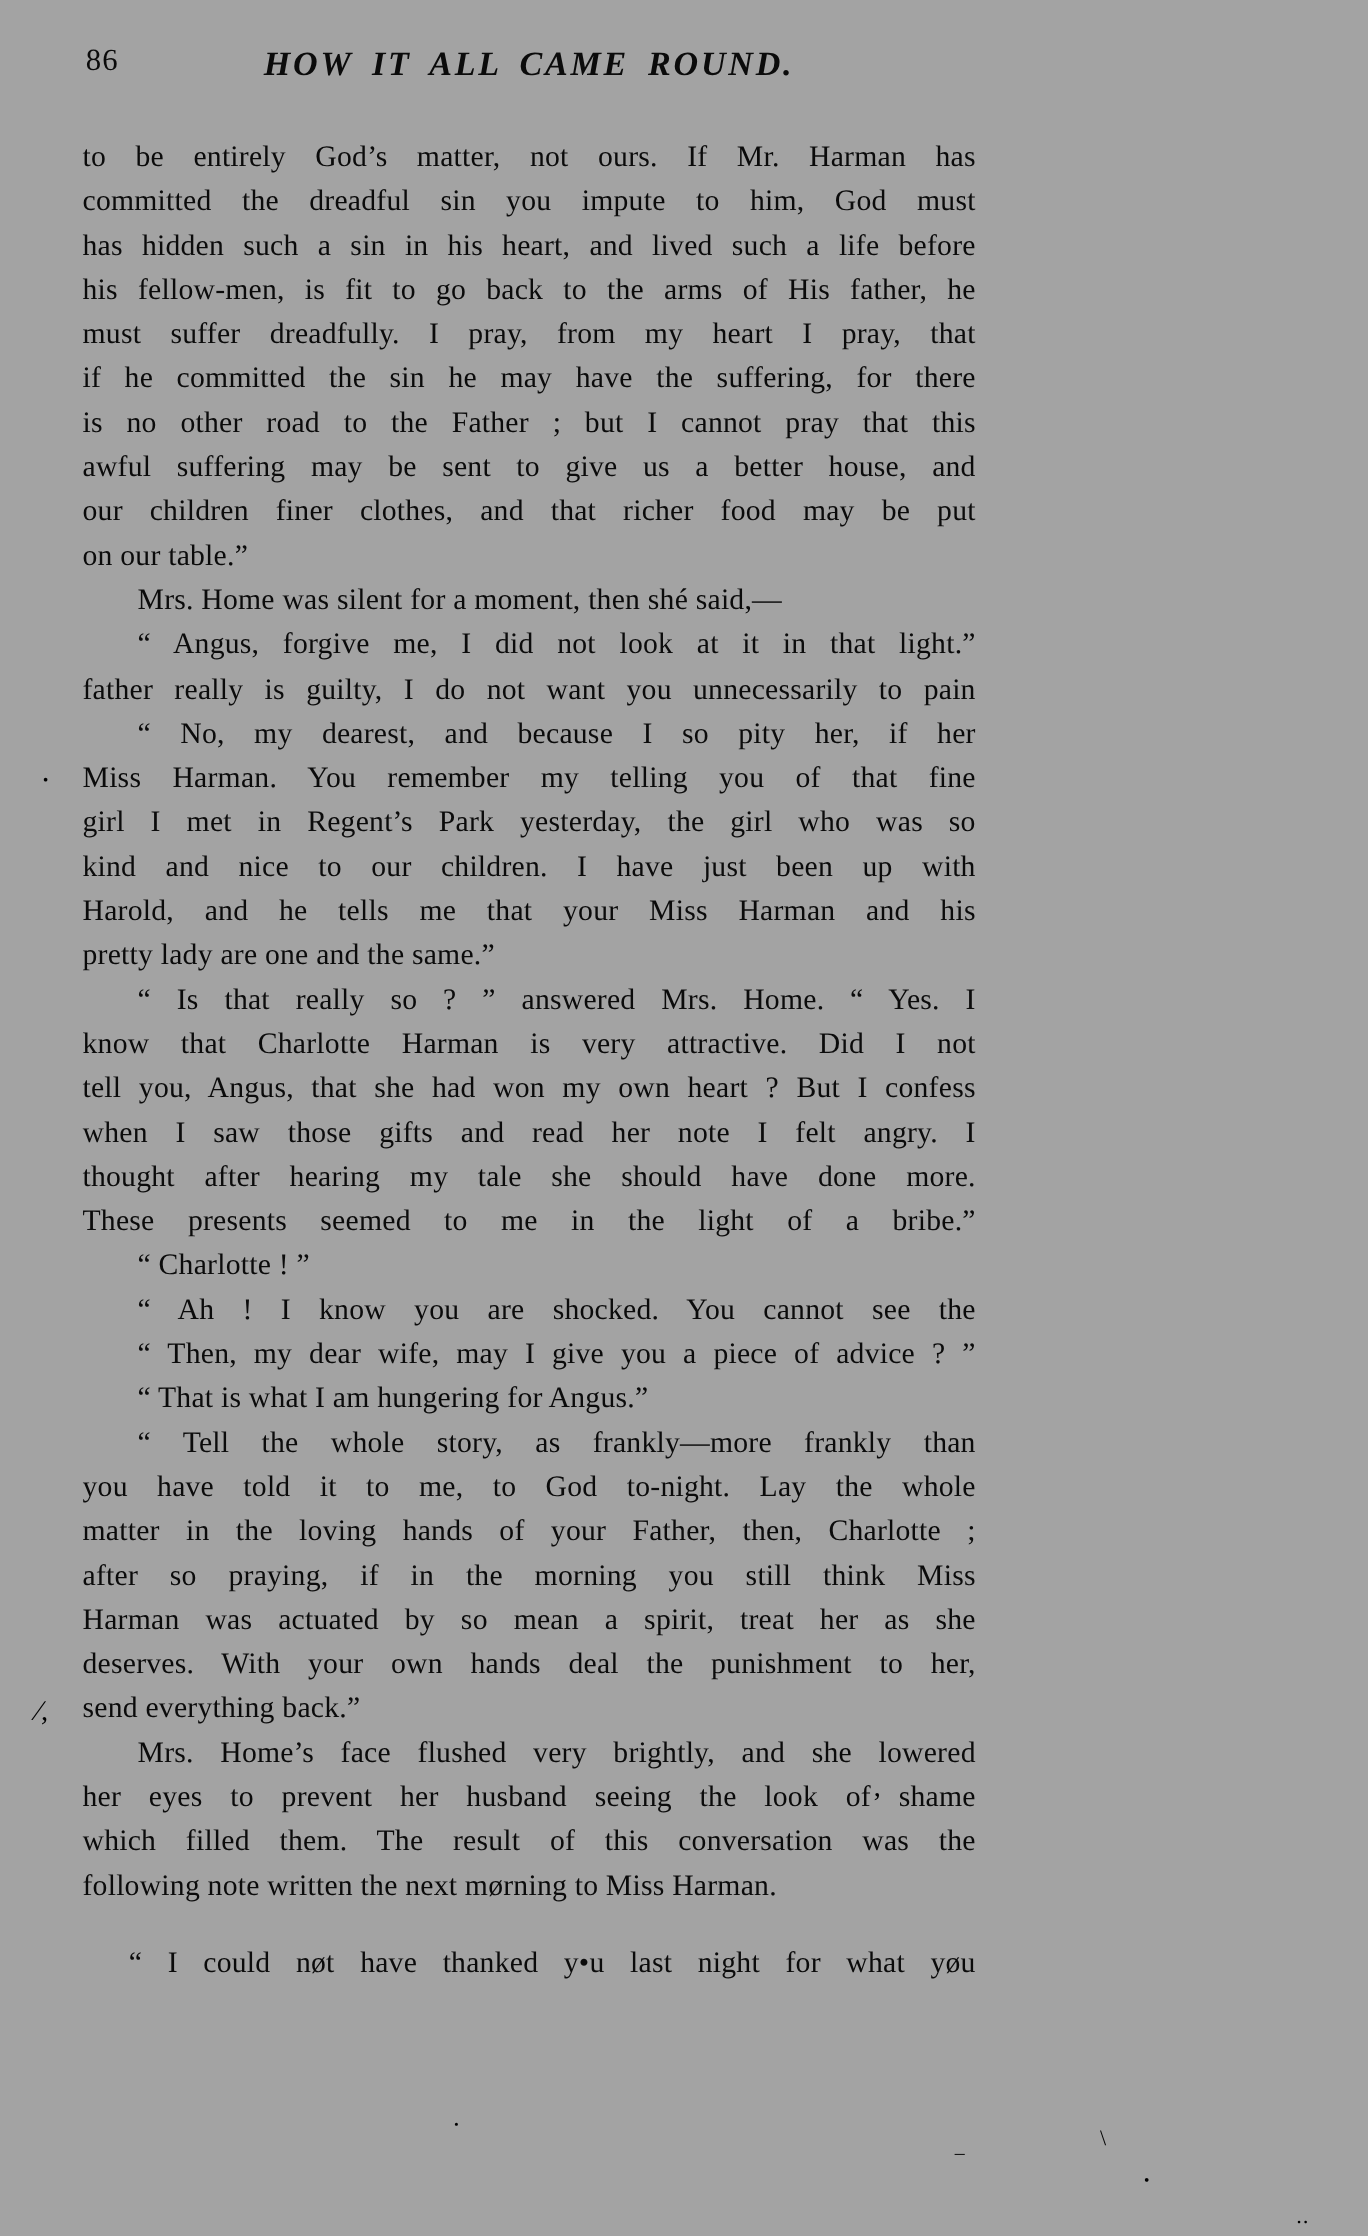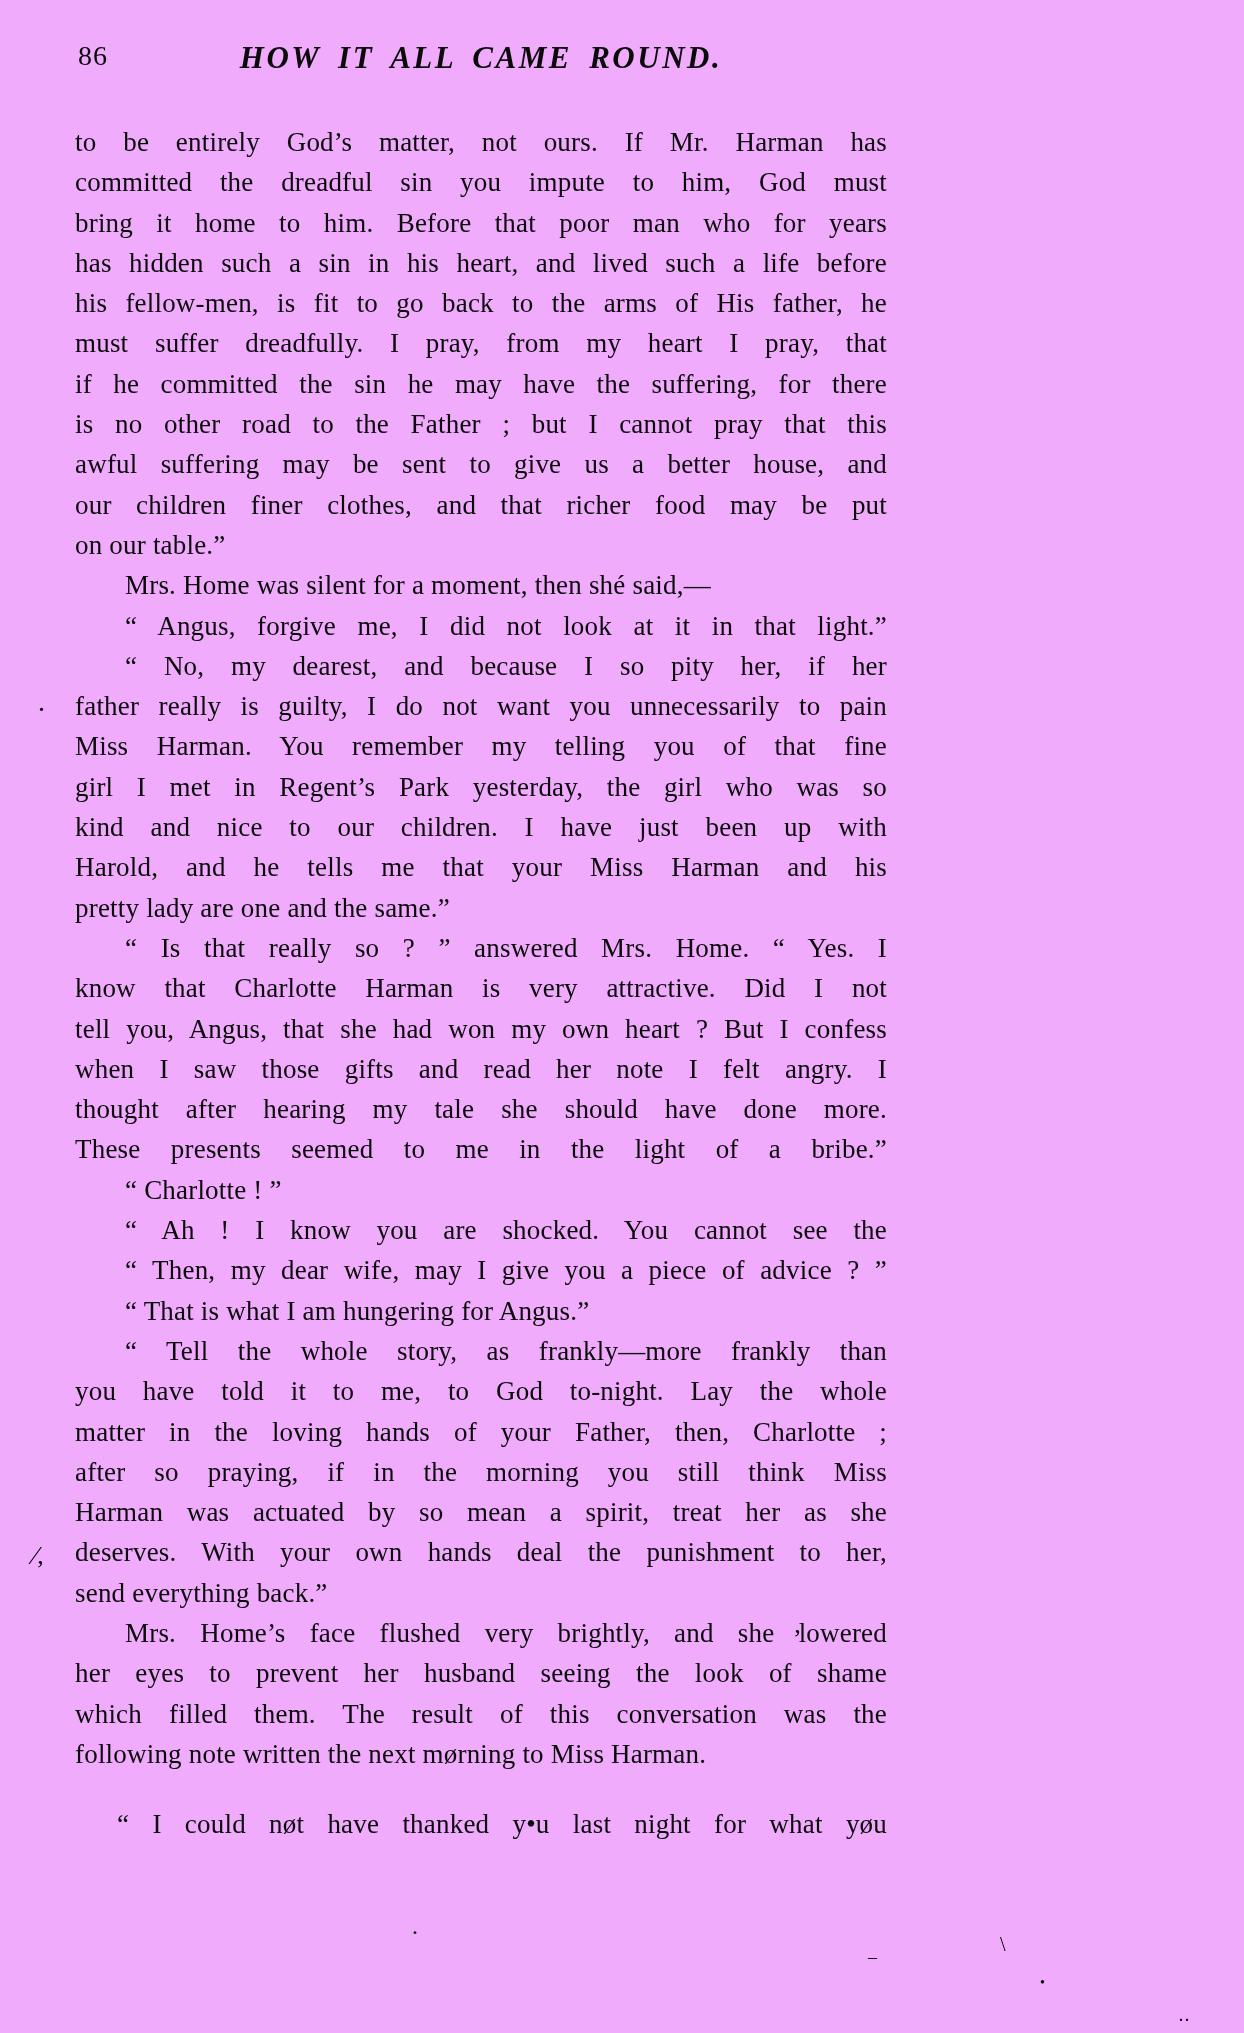--- a/index.html
+++ b/index.html
@@ -1,20 +1,20 @@
 <!DOCTYPE html>
 <html><head>
 <meta charset="utf-8">
 <style>
   html,body { margin:0; padding:0; background:#e8e8e8; }
   .page {
     position:relative;
     width:1244px; height:2033px;
     margin:0 auto;
-    background:#f0abfc;
+    background:#a3a3a3;
     font-family:"Liberation Serif","DejaVu Serif",serif;
     color:#0b0b0b;
     overflow:hidden;
   }
   .running-head {
     position:absolute; top:40px; left:75px; width:812px; height:36px;
   }
   .page-number {
     position:absolute; left:3px; top:0;
     font-size:28px; letter-spacing:1px;
@@ -46,33 +46,32 @@
 
   <div class="running-head">
     <span class="page-number">86</span>
     <span class="running-title">HOW IT ALL CAME ROUND.</span>
   </div>
 
   <div class="text-block">
 
   <div class="line j">to be entirely God’s matter, not ours.  If Mr. Harman has</div>
       <div class="line j">committed the dreadful sin you impute to him, God must</div>
-      <div class="line j">bring it home to him.  Before that poor man who for years</div>
       <div class="line j">has hidden such a sin in his heart, and lived such a life before</div>
       <div class="line j">his fellow-men, is fit to go back to the arms of His father, he</div>
       <div class="line j">must suffer dreadfully.  I pray, from my heart I pray, that</div>
       <div class="line j">if he committed the sin he may have the suffering, for there</div>
       <div class="line j">is no other road to the Father ; but I cannot pray that this</div>
       <div class="line j">awful suffering may be sent to give us a better house, and</div>
       <div class="line j">our children finer clothes, and that richer food may be put</div>
       <div class="line e">on our table.”</div>
       <div class="line i e">Mrs. Home was silent for a moment, then shé said,—</div>
       <div class="line i j">“ Angus, forgive me, I did not look at it in that light.”</div>
+      <div class="line j">father really is guilty, I do not want you unnecessarily to pain</div>
       <div class="line i j">“ No, my dearest, and because I so pity her, if her</div>
-      <div class="line j">father really is guilty, I do not want you unnecessarily to pain</div>
       <div class="line j">Miss Harman.  You remember my telling you of that fine</div>
       <div class="line j">girl I met in Regent’s Park yesterday, the girl who was so</div>
       <div class="line j">kind and nice to our children.  I have just been up with</div>
       <div class="line j">Harold, and he tells me that your Miss Harman and his</div>
       <div class="line e">pretty lady are one and the same.”</div>
       <div class="line i j">“ Is that really so ? ” answered Mrs. Home.  “ Yes. I</div>
       <div class="line j">know that Charlotte Harman is very attractive.  Did I not</div>
       <div class="line j">tell you, Angus, that she had won my own heart ? But I confess</div>
       <div class="line j">when I saw those gifts and read her note I felt angry.  I</div>
       <div class="line j">thought after hearing my tale she should have done more.</div>

